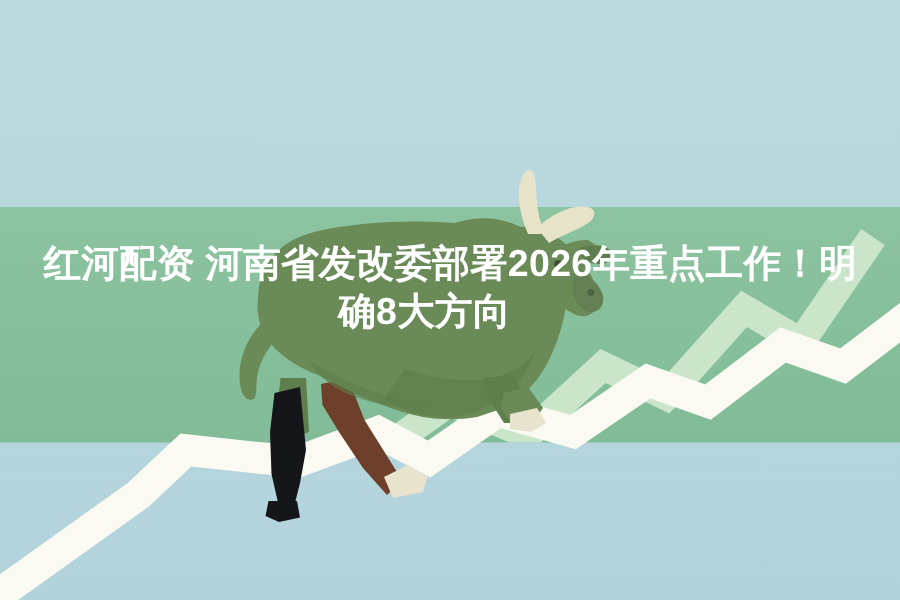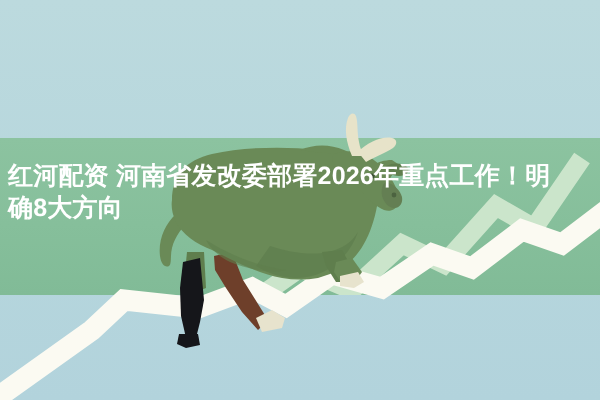--- a/index.html
+++ b/index.html
@@ -33,37 +33,37 @@
     width: 600px;
     height: 157px;
     background: linear-gradient(180deg, #8cc3a0 0%, #86bf9b 55%, #81bb97 100%);
   }
   
   #headline {
     position: absolute;
     left: 0;
     top: 160px;
     width: 566px;
-    padding: 0 8px;
+    padding: 0 29px;
     box-sizing: border-box;
     text-align: center;
     color: #ffffff;
     font-weight: 700;
     font-size: 25px;
     line-height: 32px;
     letter-spacing: 0.2px;
     z-index: 60;
     text-rendering: geometricPrecision;
   }
   #headline .line {
     display: block;
     white-space: nowrap;
   }
   #headline .line-1 { text-align: left; }
-  #headline .line-2 { text-align: left; }
+  #headline .line-2 { text-align: center; }
   svg { display: block; }
 </style>
 </head>
 <body>
 
 <div id="stage">
 
   <div class="layer" id="sky"></div>
 
   <div id="green-band"></div>

